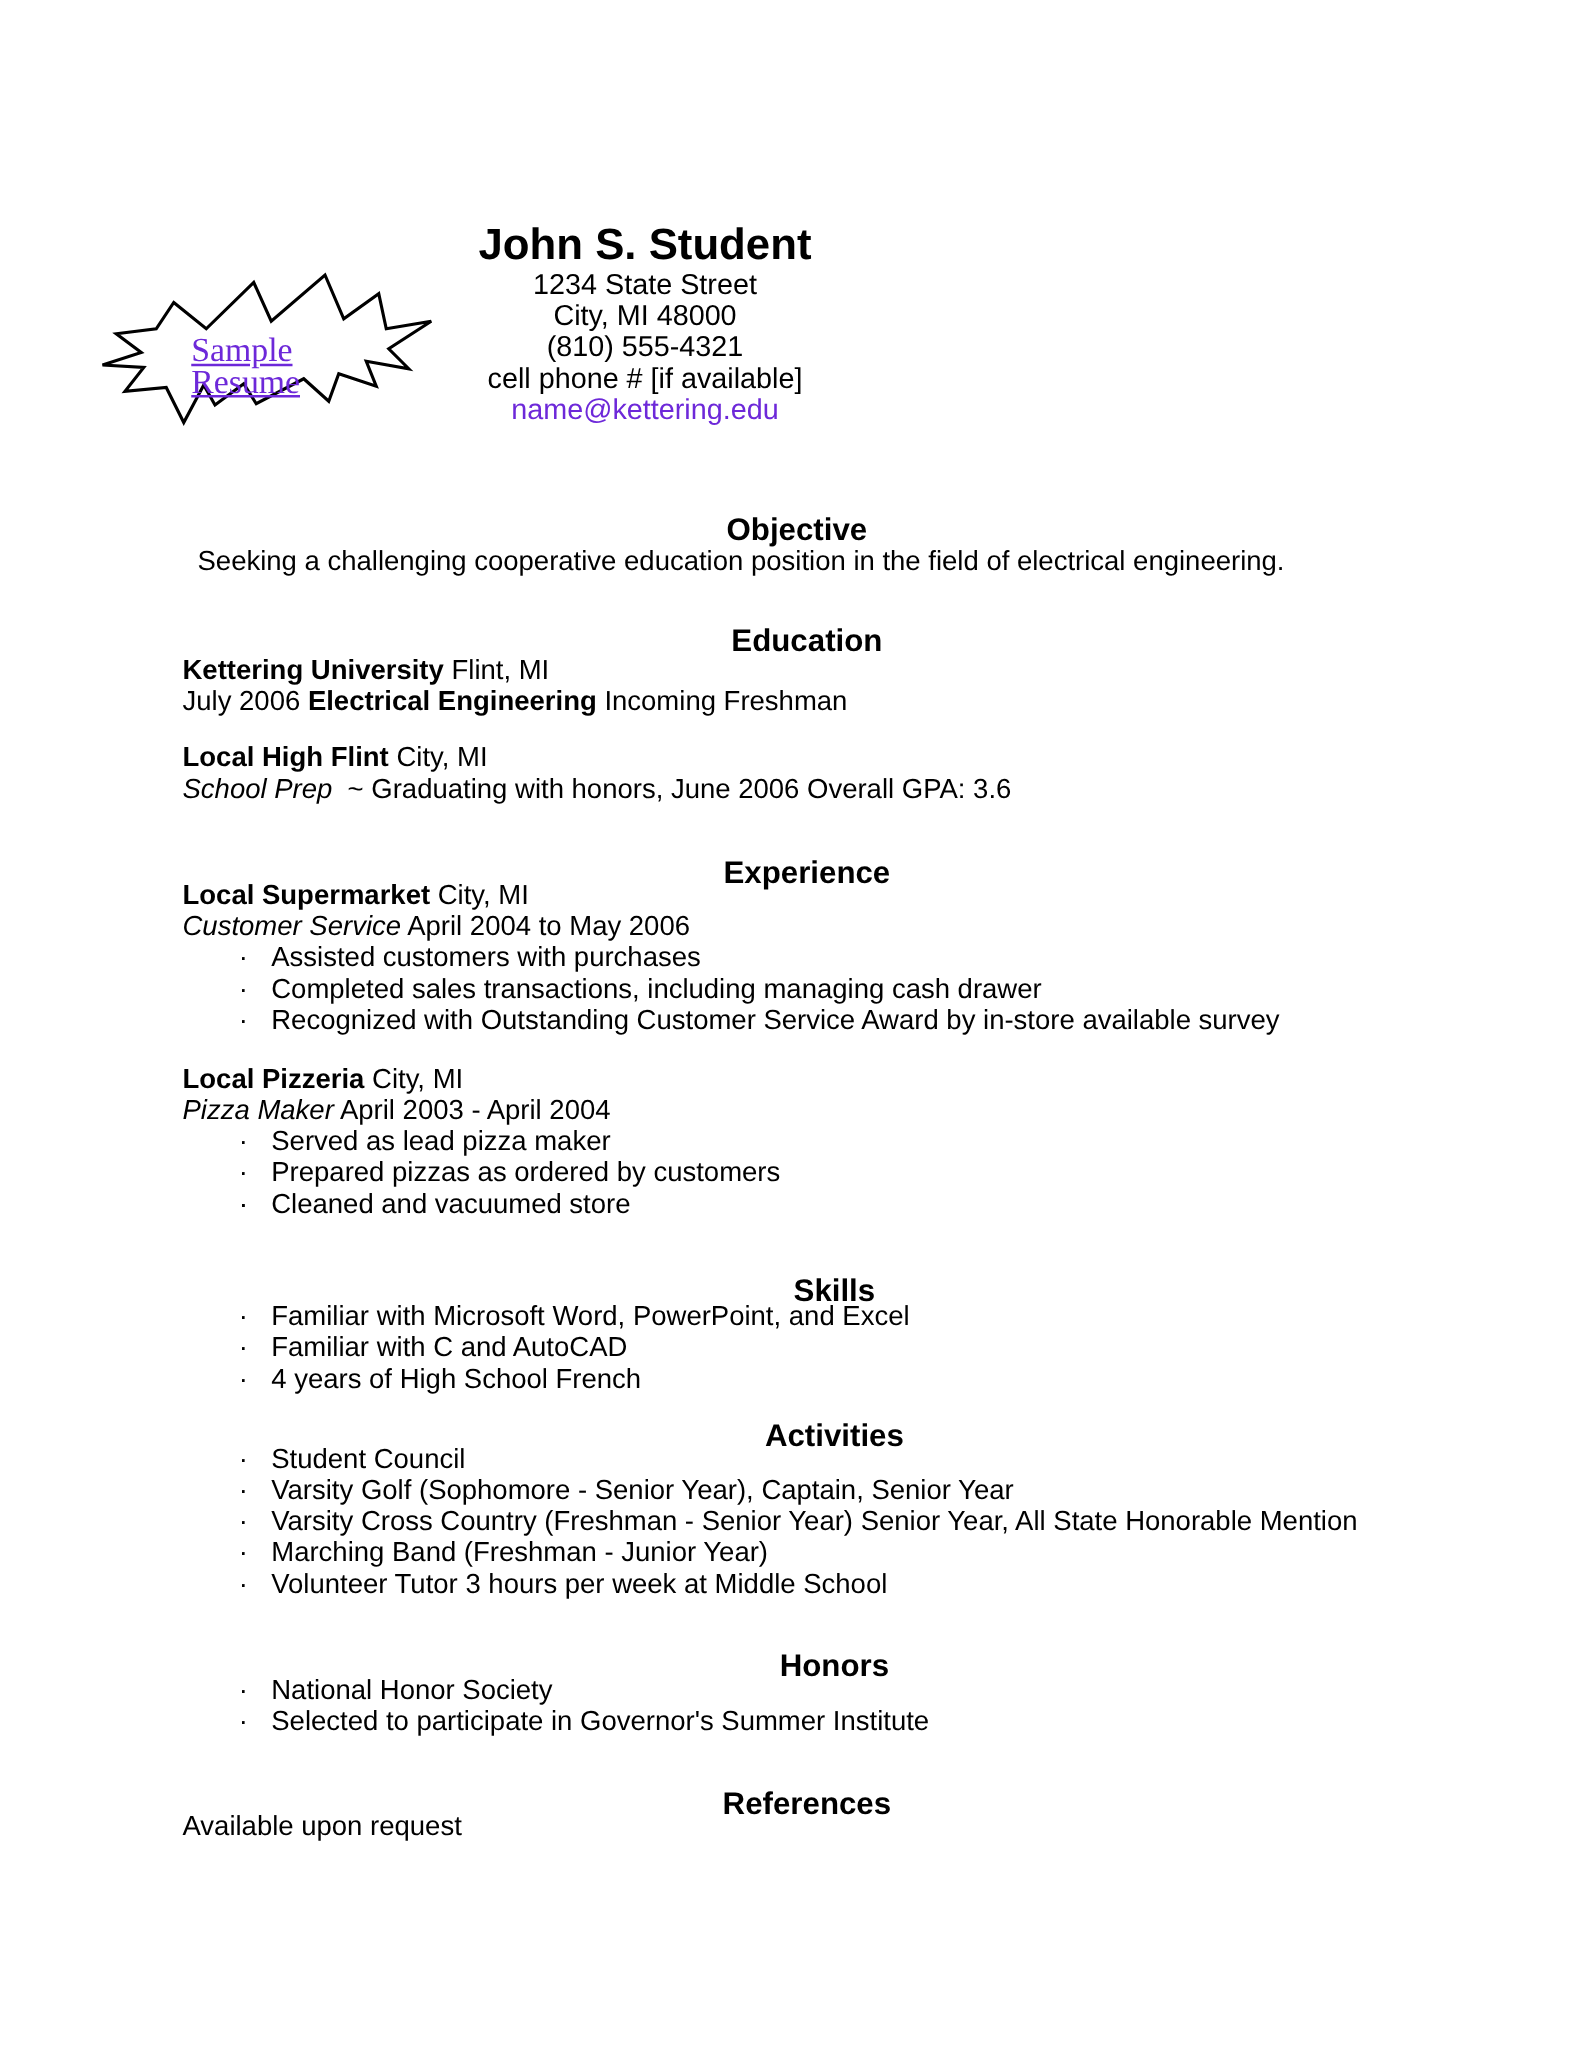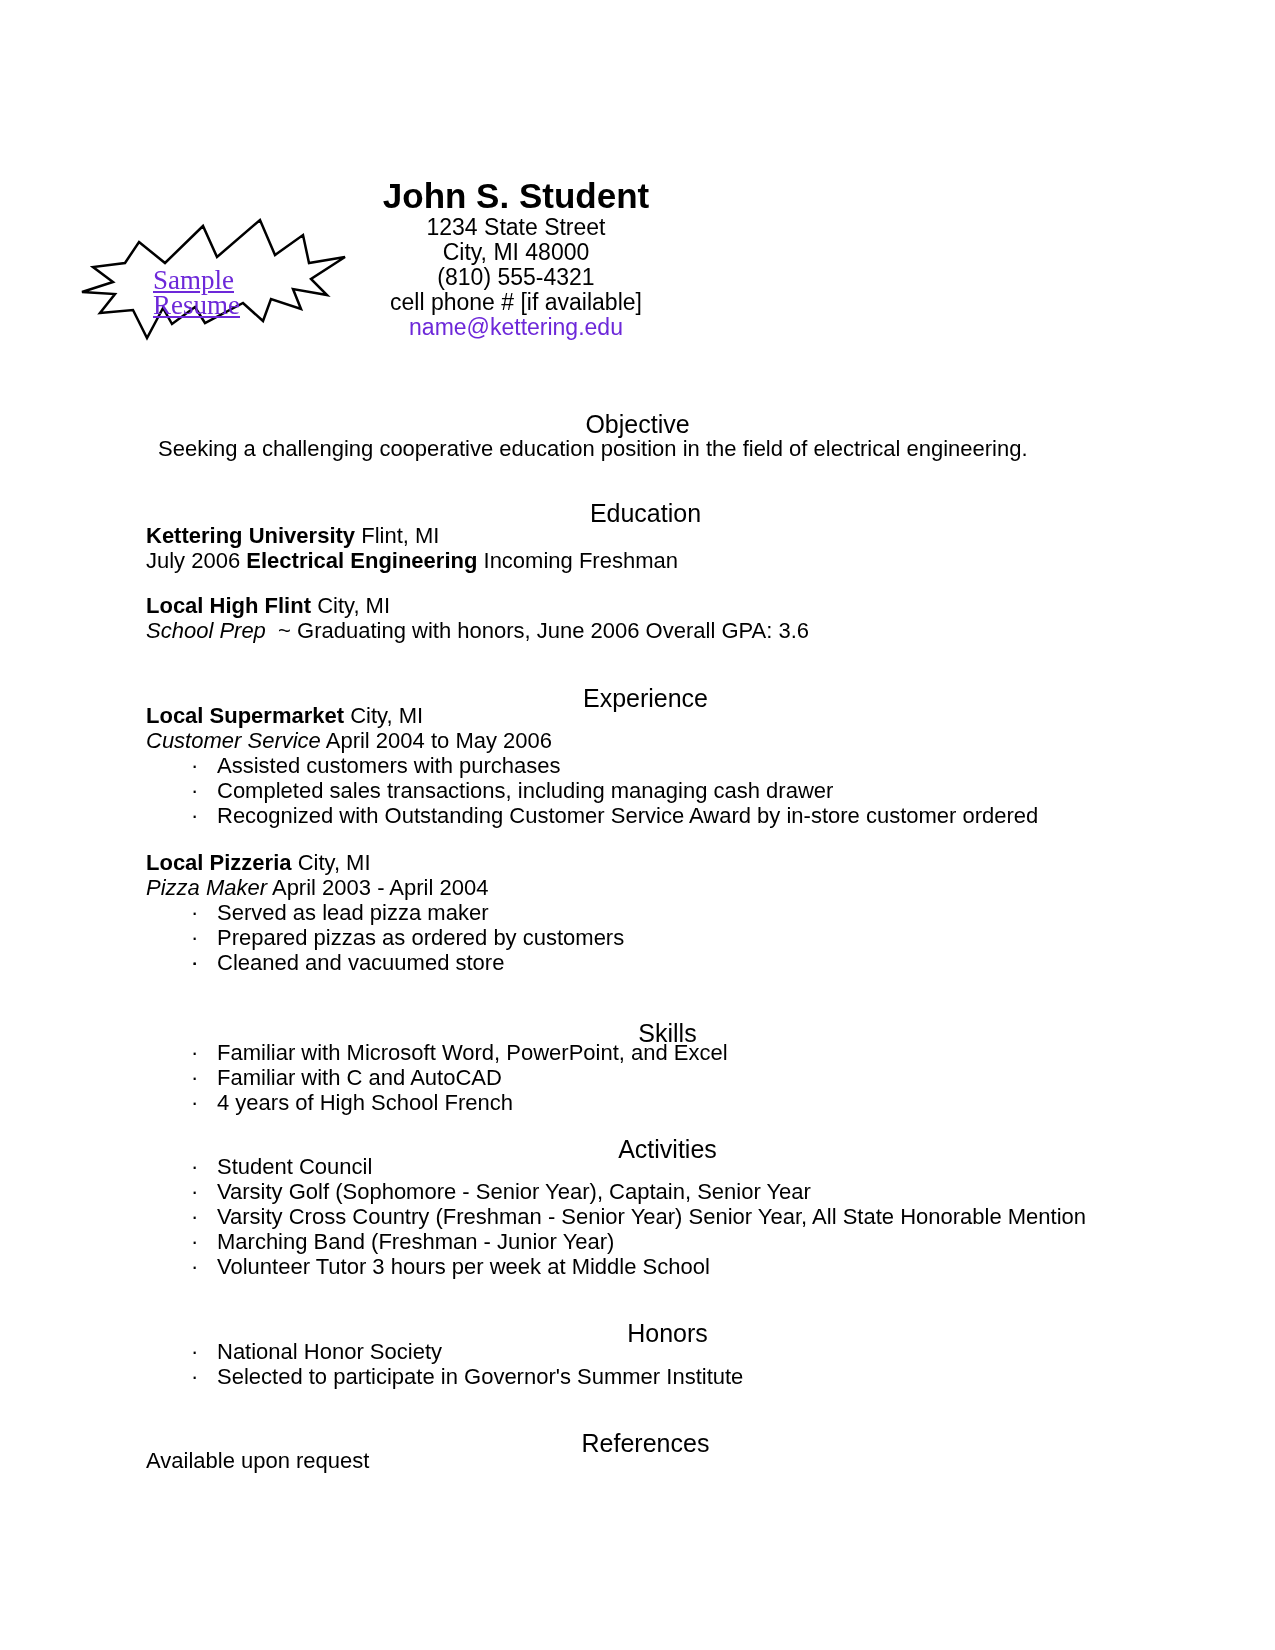--- a/index.html
+++ b/index.html
@@ -16,21 +16,21 @@
     color:#6d28d9; text-decoration:underline; cursor:pointer;
   }
   
   .header { position:absolute; left:0; top:177px; width:1032px; text-align:center; }
   .header .name { font-size:35px; font-weight:bold; line-height:38px; }
   .header .addr { font-size:23px; line-height:25px; }
   .email { color:#6d28d9; cursor:pointer; }
   
   .sec {
     position:absolute; width:1275px; text-align:center;
-    font-size:25px; font-weight:normal; line-height:25px;
+    font-size:25px; font-weight:bold; line-height:25px;
   }
   
   .block { position:absolute; left:146px; width:1000px; font-size:22px; line-height:25px; }
   .block i { font-style:italic; }
   .bullet { position:relative; padding-left:71px; }
   .bullet .dot { position:absolute; left:45px; top:0; font-size:22px; }
 </style>
 </head>
 <body>
 
@@ -68,21 +68,21 @@
     <div class="line"><i>School Prep</i>&nbsp; <span>~ Graduating with honors, June 2006 Overall GPA: 3.6</span></div>
   </div>
 
   <h2 class="sec" style="top:665px; left:8px;">Experience</h2>
 
   <div class="block" style="top:703px;">
     <div class="line"><b>Local Supermarket</b> <span>City, MI</span></div>
     <div class="line"><i>Customer Service</i> <span>April 2004 to May 2006</span></div>
     <div class="bullet"><span class="dot">·</span><span>Assisted customers with purchases</span></div>
     <div class="bullet"><span class="dot">·</span><span>Completed sales transactions, including managing cash drawer</span></div>
-    <div class="bullet"><span class="dot">·</span><span>Recognized with Outstanding Customer Service Award by in-store customer ordered</span></div>
+    <div class="bullet"><span class="dot">·</span><span>Recognized with Outstanding Customer Service Award by in-store available survey</span></div>
   </div>
 
   <div class="block" style="top:850px;">
     <div class="line"><b>Local Pizzeria</b> <span>City, MI</span></div>
     <div class="line"><i>Pizza Maker</i> <span>April 2003 - April 2004</span></div>
     <div class="bullet"><span class="dot">·</span><span>Served as lead pizza maker</span></div>
     <div class="bullet"><span class="dot">·</span><span>Prepared pizzas as ordered by customers</span></div>
     <div class="bullet"><span class="dot">·</span></div>
     <div class="bullet"><span class="dot">·</span><span>Cleaned and vacuumed store</span></div>
   </div>

